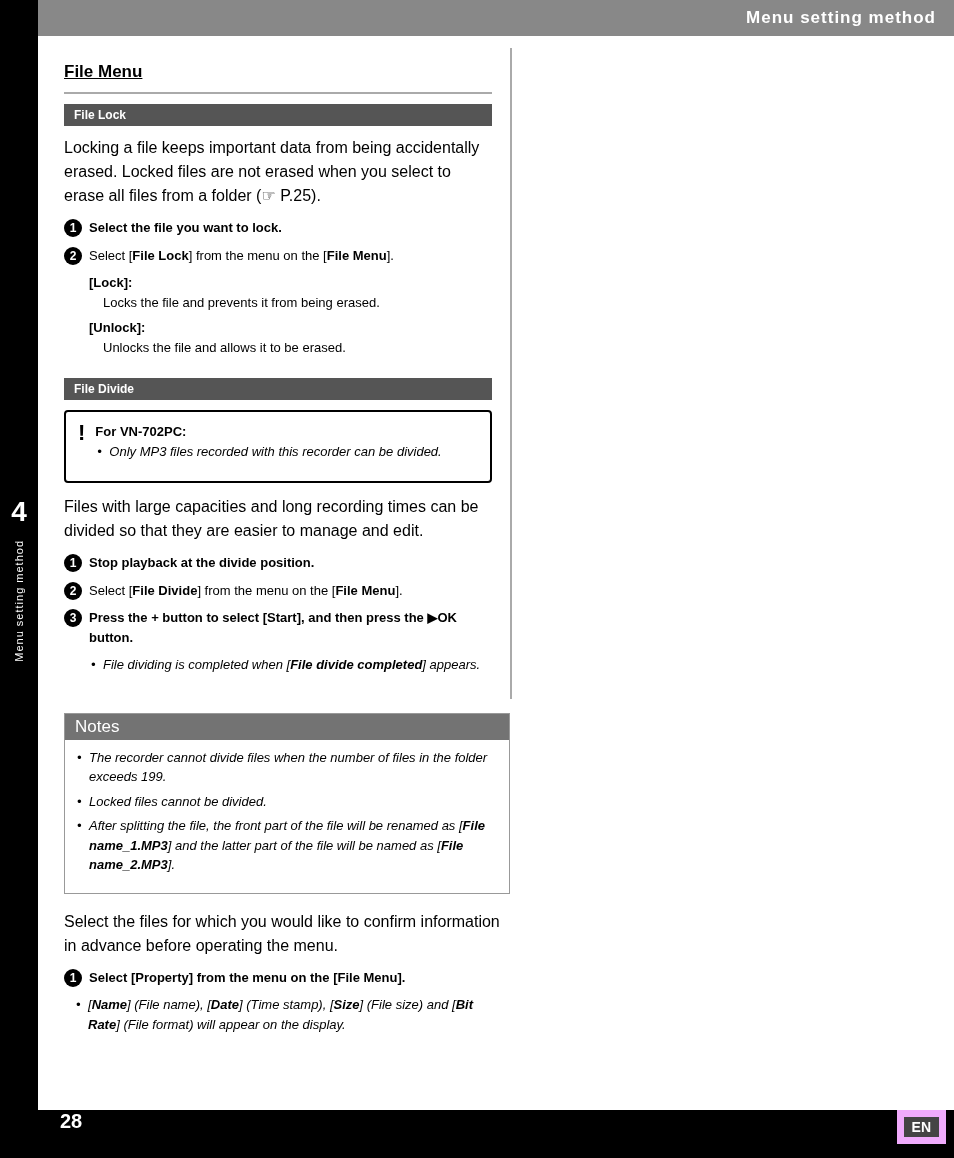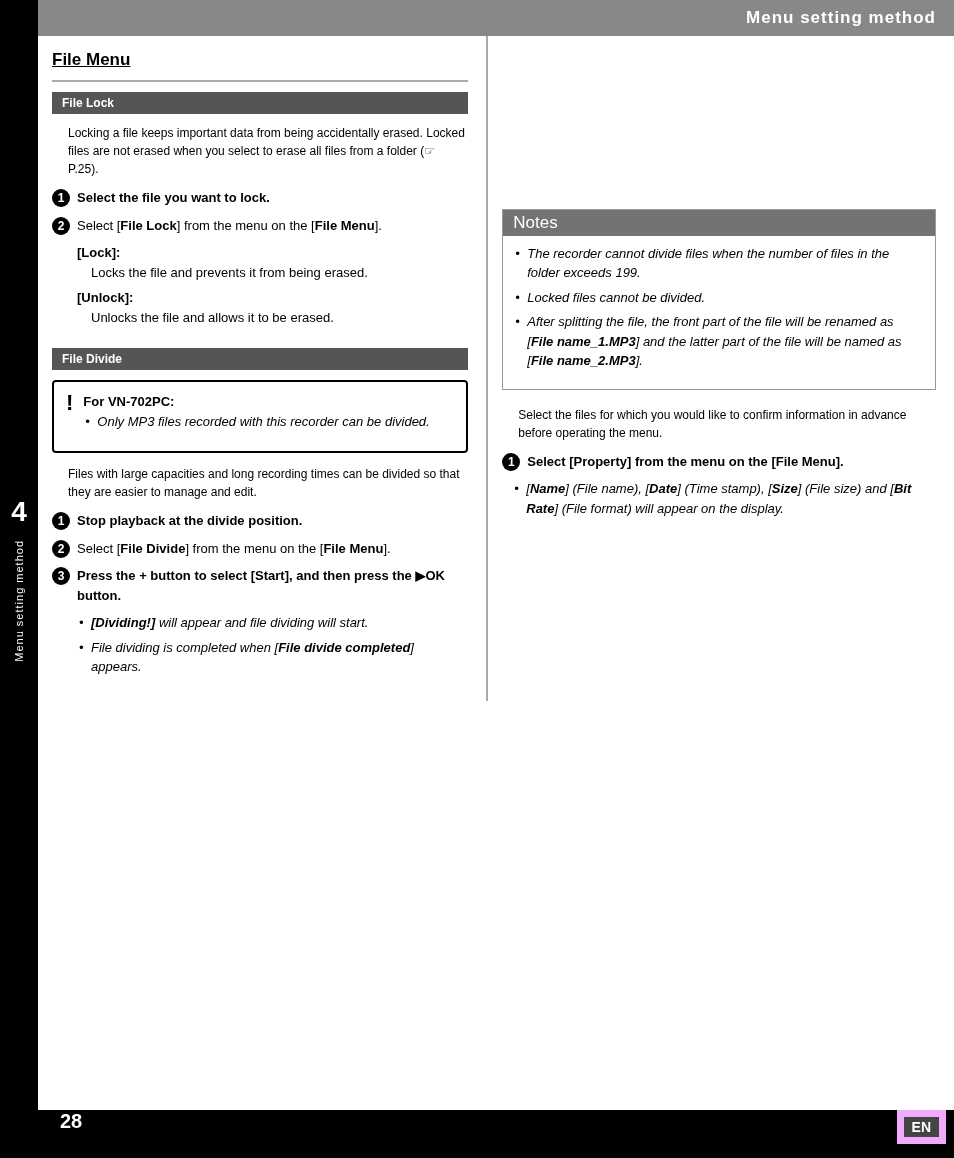--- a/index.html
+++ b/index.html
@@ -87,22 +87,22 @@
       font-size: 17px;
       font-weight: bold;
       text-align: right;
       padding: 8px 18px;
       letter-spacing: 1px;
     }
 
     
     .columns {
       display: flex;
-      padding: 0;
-      align-items: center;
+      flex-direction: column;
+      padding: 12px;
     }
     .left-col {
       width: 462px;
       padding: 14px 18px 14px 14px;
       border-right: 2px solid #aaa;
     }
     .right-col {
       width: 478px;
       padding: 14px 18px 14px 14px;
     }
@@ -122,24 +122,23 @@
       font-size: 12px;
       font-weight: bold;
       padding: 4px 10px;
       margin-bottom: 10px;
       display: inline-block;
       width: 100%;
     }
 
     
     .body-text {
-      font-size: 12px;
+      font-size: 16px;
       line-height: 1.5;
       margin-bottom: 10px;
-      margin-left: 16px;
     }
 
     
     .step {
       display: flex;
       align-items: flex-start;
       margin-bottom: 8px;
     }
     .step-num {
       background: #000;
@@ -335,21 +334,20 @@
       </div>
 
       
       <div class="step">
         <div class="step-num">3</div>
         <div class="step-text"><b>Press the + button to select [Start], and then press the ▶OK button.</b></div>
       </div>
 
       
       <ul class="bullet-list" style="margin-left:25px;">
-        <li><span style="font-weight:bold">[Dividing!]</span><span> will appear and file dividing will start.</span></li>
         <li>File dividing is completed when [<b>File divide completed</b>] appears.</li>
       </ul>
 
     </div>
 
     <div class="right-col">
 
       <div class="notes-box">
         <div class="notes-header">Notes</div>
         <div class="notes-body">

